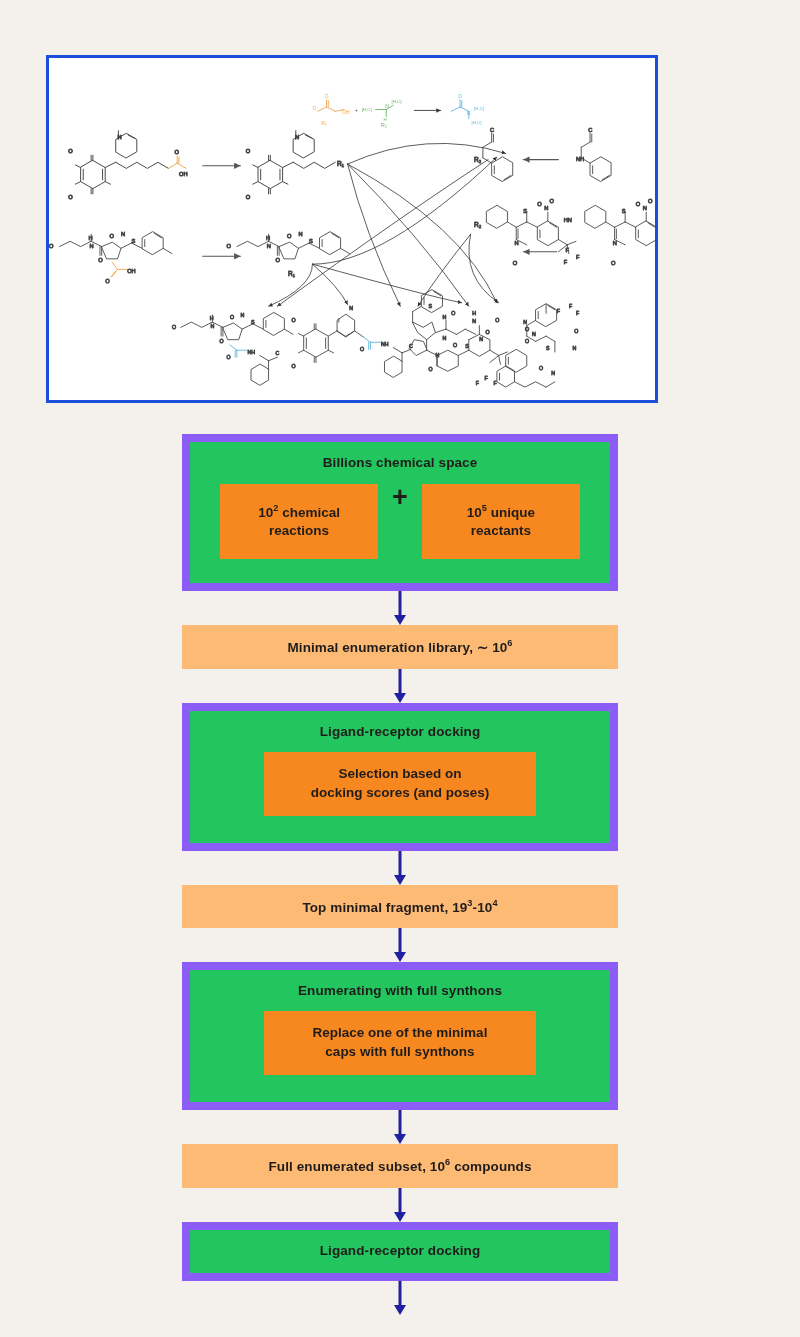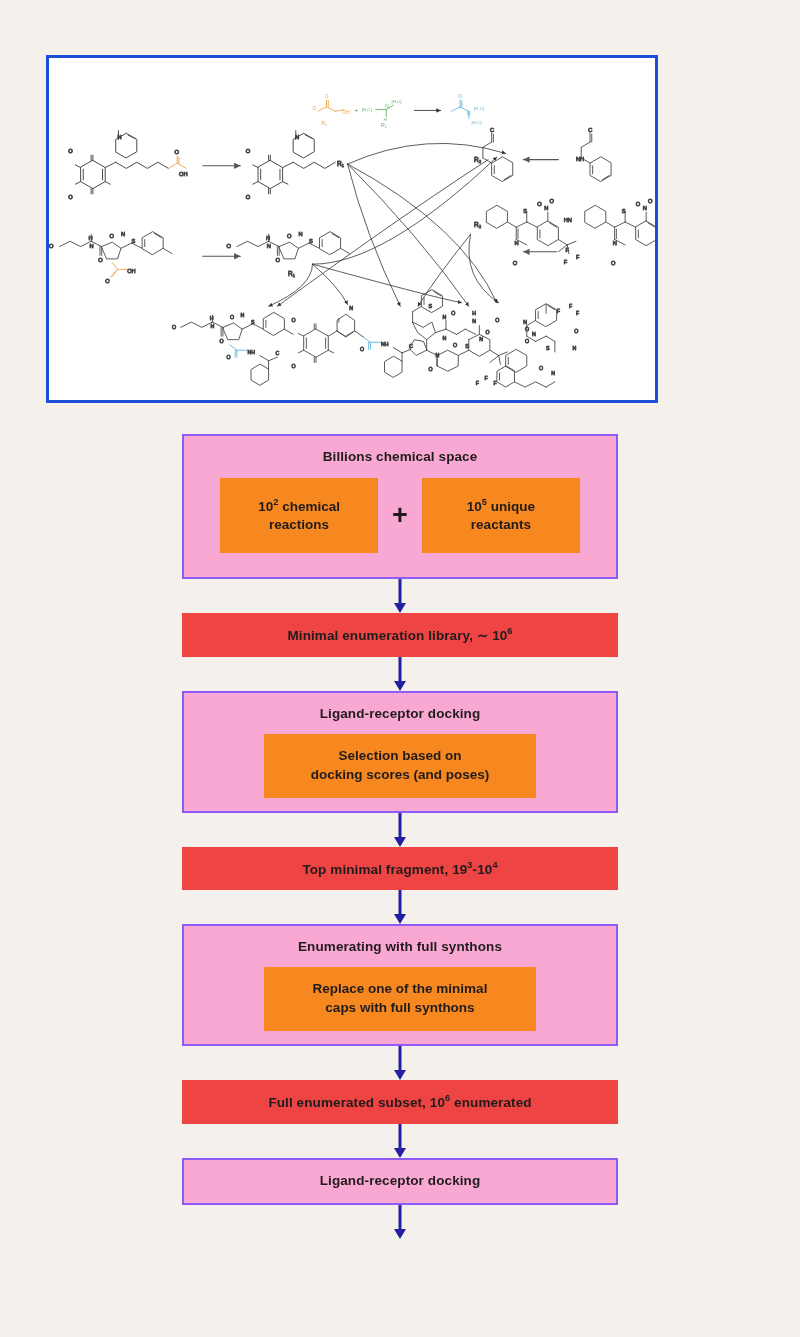--- a/index.html
+++ b/index.html
@@ -17,50 +17,50 @@
     width: 612px; height: 348px;
     background: #ffffff;
     border: 3px solid #1d4ed8;
   }
   .scheme-svg { display: block; width: 100%; height: 100%; }
 
   
   .flow { position: absolute; left: 182px; top: 434px; width: 436px; }
 
   .outer-box {
-    border: 2px solid #8b5cf6;
-    background: #f9a8d4;
+    border: 8px solid #8b5cf6;
+    background: #22c55e;
     padding: 13px 10px 13px 10px;
     text-align: center;
   }
   .outer-title {
     font-size: 13.5px; font-weight: bold; color: #201c1c;
     letter-spacing: .1px; line-height: 1.25;
   }
   .orange-bar {
-    background: #ef4444;
+    background: #fdba74;
     color: #201c1c;
     font-size: 13.5px; font-weight: bold;
     text-align: center;
     padding: 12px 6px;
     line-height: 1.35;
     letter-spacing: .1px;
   }
   .orange-inner {
     background: #f7881f;
     color: #201c1c;
     font-size: 13.5px; font-weight: bold;
     line-height: 1.4;
     padding: 13px 10px;
-    margin: 11px auto 0 auto;
+    margin: 11px auto 14px auto;
     width: 272px;
     text-align: center;
   }
   .split-row {
-    display: flex; align-items: center; justify-content: center;
+    display: flex; align-items: flex-start; justify-content: center;
     gap: 14px; margin: 12px 0 11px 0;
   }
   .split-cell {
     background: #f7881f; color: #201c1c;
     font-size: 13.5px; font-weight: bold; line-height: 1.4;
     width: 158px; padding: 18px 6px; text-align: center;
   }
   .plus { font-size: 27px; font-weight: bold; color: #201c1c; line-height: 1; }
 
   .conn { height: 34px; position: relative; }
@@ -576,21 +576,21 @@
         <span>caps with full synthons</span>
       </div>
     </div>
 
     <div class="conn">
         <div class="stem"></div>
         <div class="head"></div>
       </div>
 
     <div class="orange-bar">
-      <span>Full enumerated subset, 10</span><sup>6</sup><span> enumerated</span>
+      <span>Full enumerated subset, 10</span><sup>6</sup><span> compounds</span>
     </div>
 
     <div class="conn">
         <div class="stem"></div>
         <div class="head"></div>
       </div>
 
     <div class="outer-box">
       <div class="outer-title">Ligand-receptor docking</div>
     </div>

